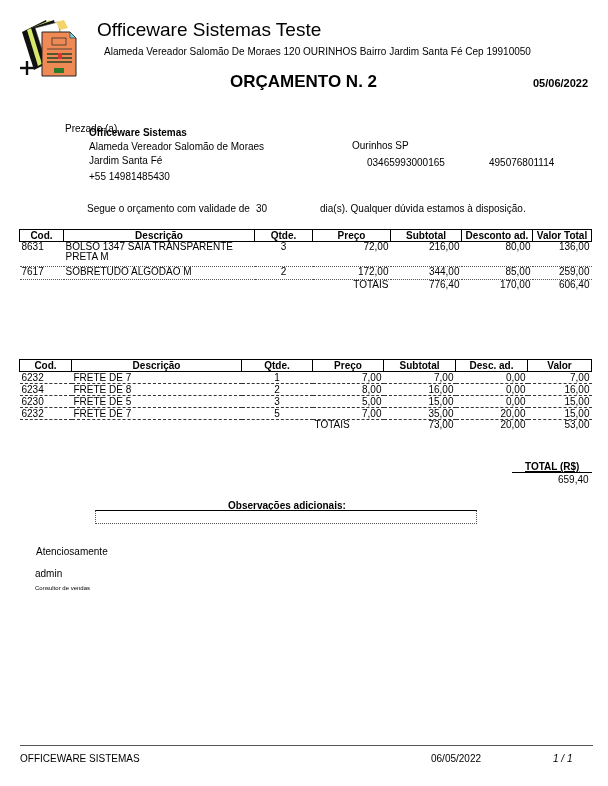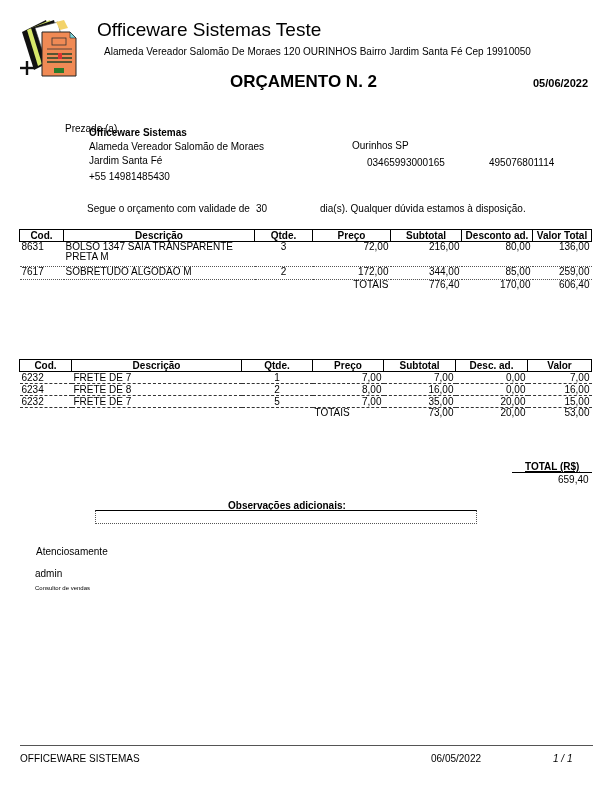--- a/index.html
+++ b/index.html
@@ -188,20 +188,29 @@
     <tr class="frow">
       <td>6234</td>
       <td>FRETE DE 8</td>
       <td class="ctr">2</td>
       <td class="num">8,00</td>
       <td class="num">16,00</td>
       <td class="num">0,00</td>
       <td class="num">16,00</td>
     </tr>
     <tr class="frow">
+      <td>6230</td>
+      <td>FRETE DE 5</td>
+      <td class="ctr">3</td>
+      <td class="num">5,00</td>
+      <td class="num">15,00</td>
+      <td class="num">0,00</td>
+      <td class="num">15,00</td>
+    </tr>
+    <tr class="frow">
       <td>6232</td>
       <td>FRETE DE 7</td>
       <td class="ctr">5</td>
       <td class="num">7,00</td>
       <td class="num">35,00</td>
       <td class="num">20,00</td>
       <td class="num">15,00</td>
     </tr>
     <tr class="trow">
       <td></td>

